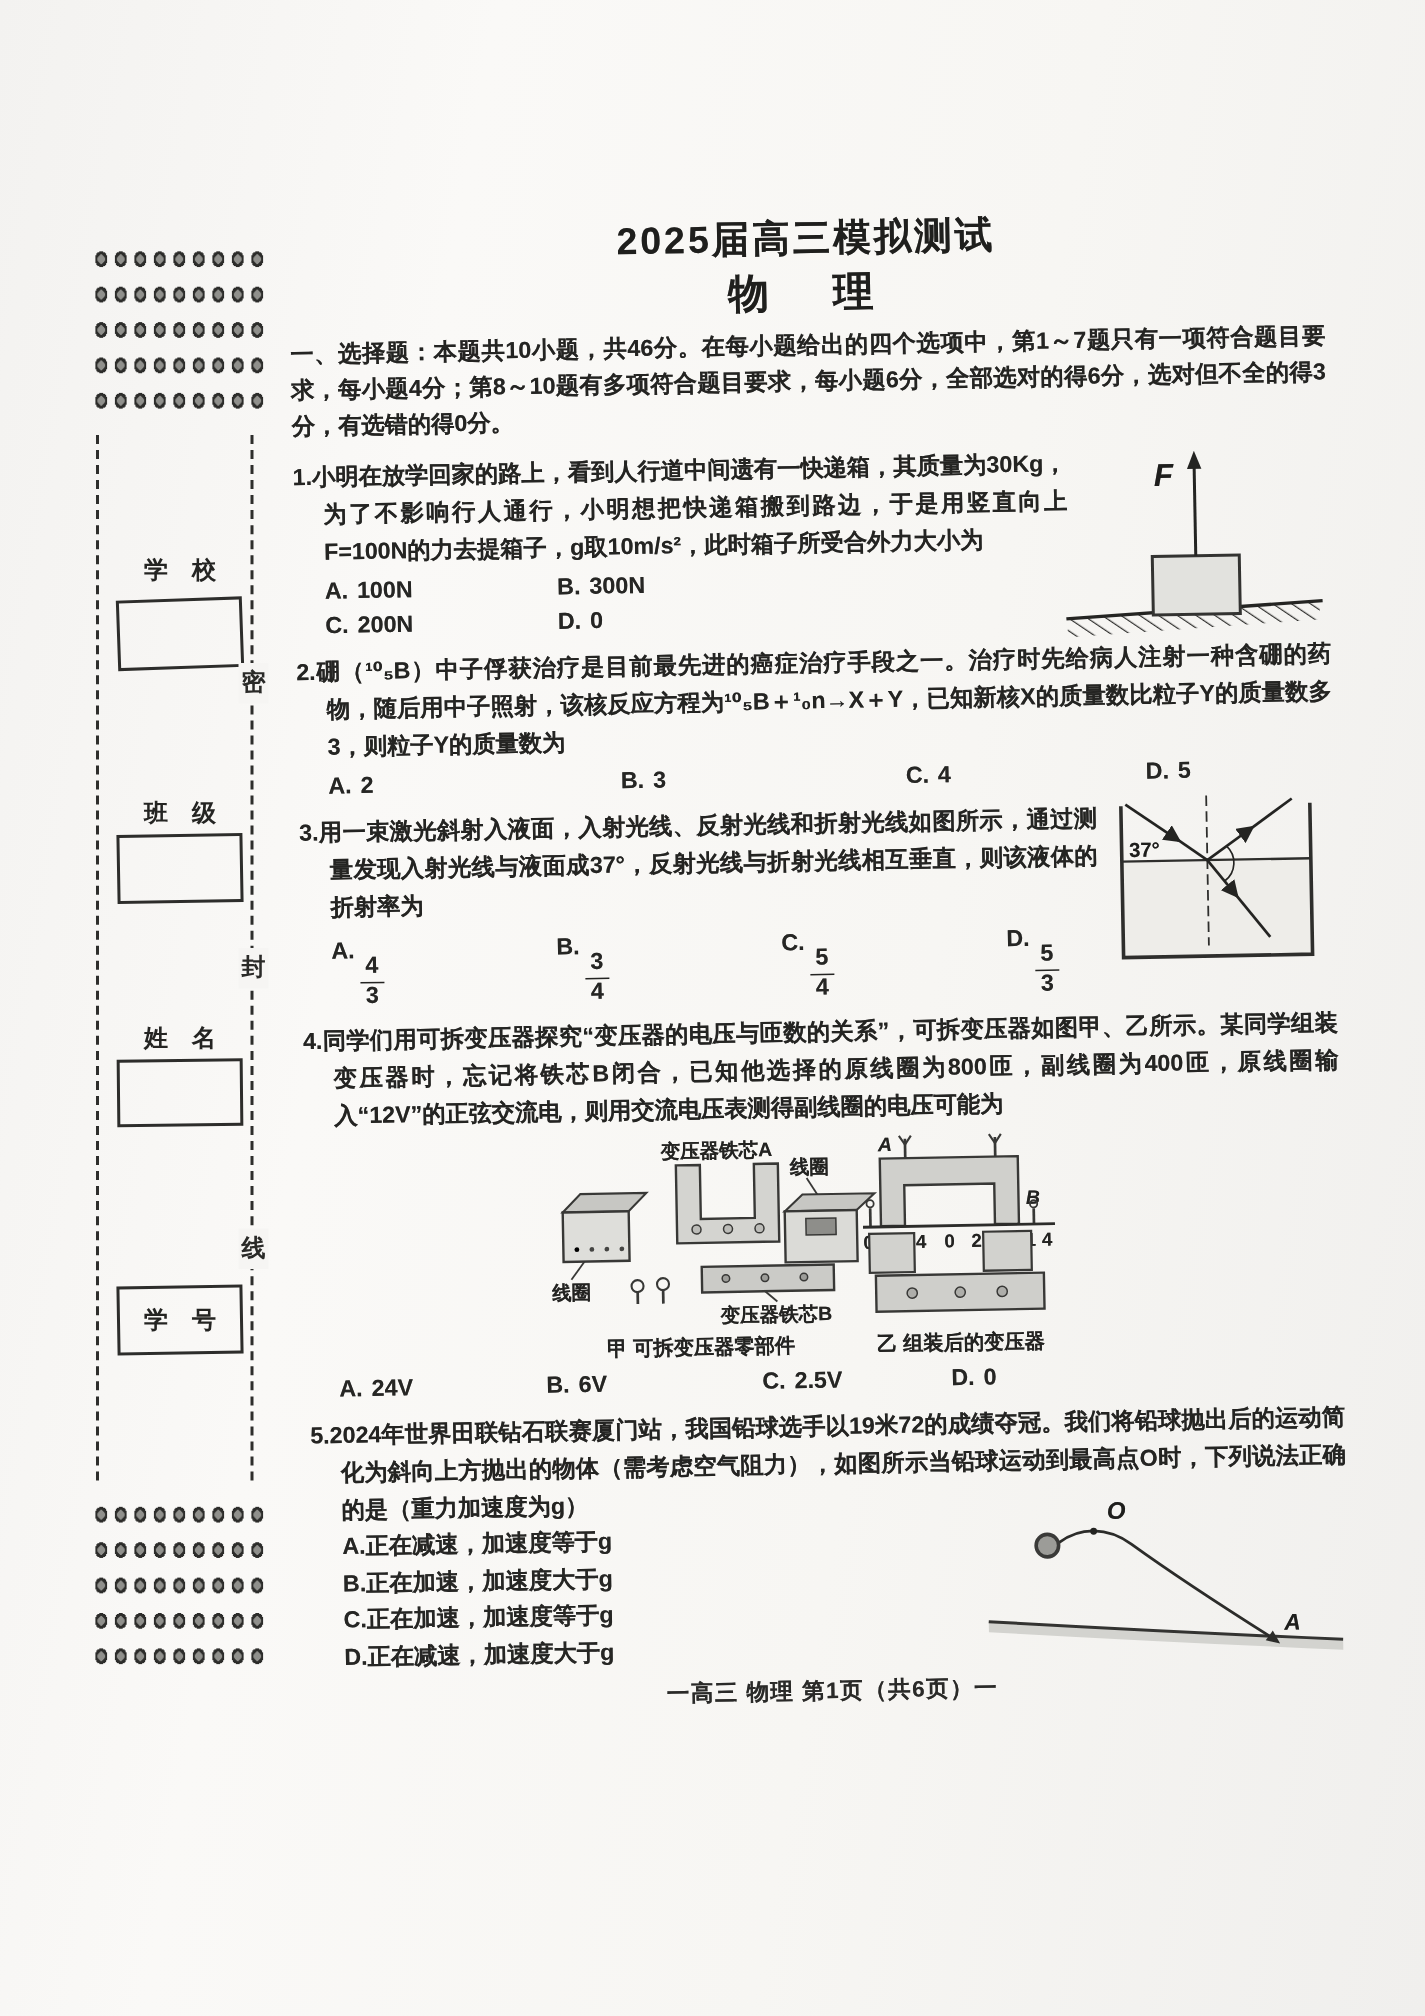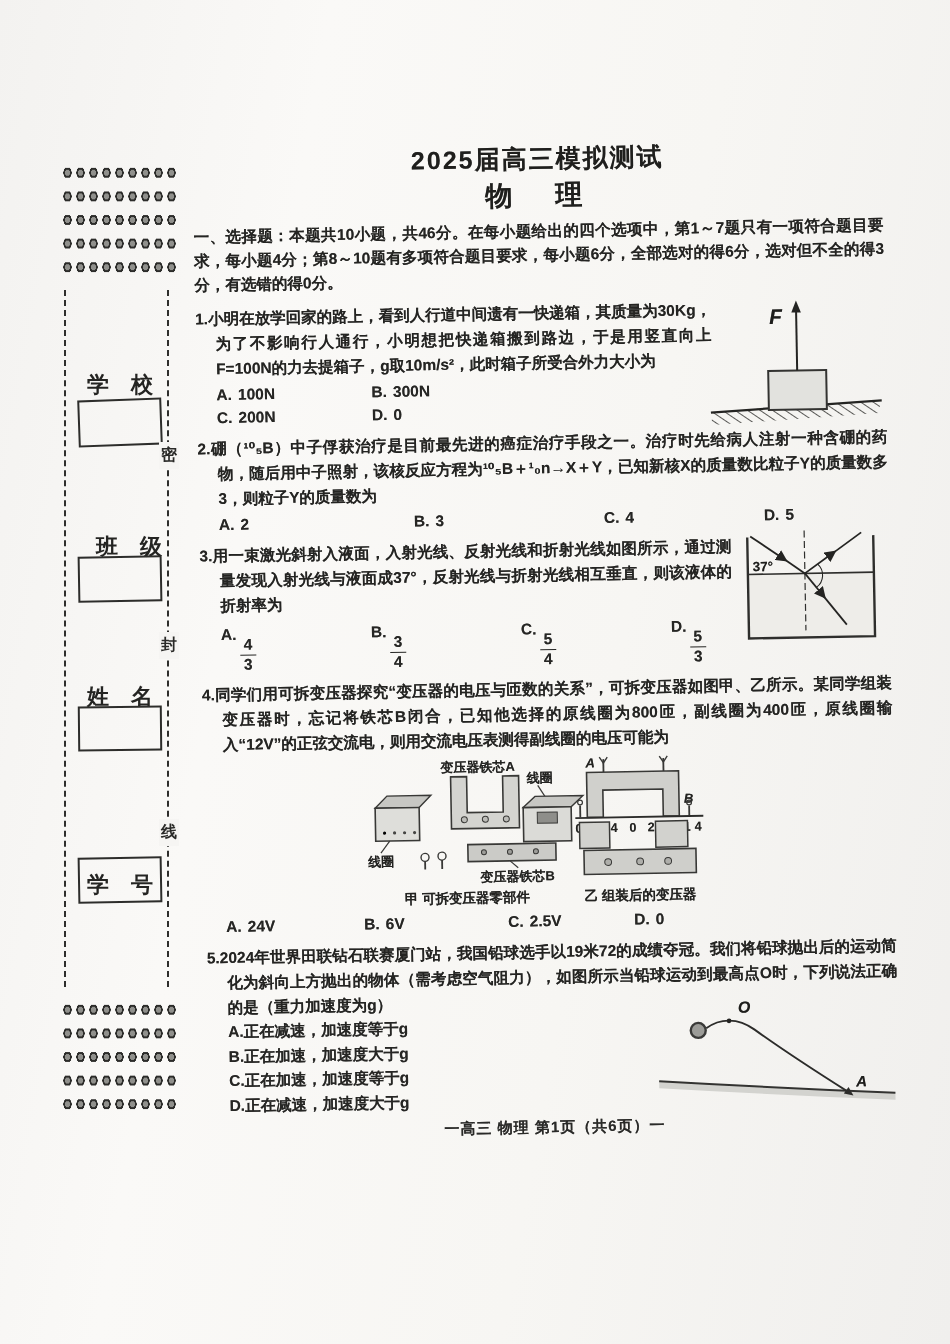--- a/index.html
+++ b/index.html
@@ -11,21 +11,21 @@
   }
   .page *{box-sizing:border-box;}
   
   .dots{
     position:absolute;width:118px;height:119px;
     background-image:radial-gradient(ellipse 4.6px 5.8px at 50% 50%,#90908c 0 52%,#2c2c2a 53% 90%,rgba(0,0,0,0) 91%);
     background-size:13px 23.6px;
   }
   .dashline{position:absolute;width:0;border-left:2.6px dashed #2e2e2c;height:697px;top:290px;}
   .sealchar{position:absolute;left:159px;width:20px;text-align:center;font-size:16px;font-weight:700;background:#f6f5f3;padding:3px 0;color:#2a2a28;}
-  .fieldlabel{position:absolute;left:78px;width:84px;text-align:center;font-size:22px;font-weight:700;color:#242422;}
+  .fieldlabel{position:absolute;left:78px;width:84px;text-align:center;font-size:16px;font-weight:700;color:#242422;}
   .fieldbox{position:absolute;left:78px;width:84px;height:47px;border:2.2px solid #2d2d2b;background:transparent;}
   
   .main{position:absolute;left:192px;top:148px;width:690px;transform:rotate(-1.05deg);transform-origin:30px 0;
         text-shadow:0 0 .4px rgba(20,20,20,.55);}
   h1.title{margin:0;text-align:center;font-size:25px;font-weight:700;letter-spacing:2px;color:#1f1f1d;}
   h2.subject{margin:2px 0 6px;text-align:center;font-size:27px;font-weight:700;letter-spacing:8px;color:#1f1f1d;}
   .intro{margin:4px 0 0;font-size:15.5px;line-height:24px;font-weight:700;text-align:justify;color:#242422;}
   .q{position:relative;margin-top:9px;}
   .stem{margin:0;font-size:15.5px;line-height:25px;font-weight:600;text-align:justify;padding-left:20px;text-indent:-20px;color:#242422;}
   .stem.narrow1{width:516px;}
@@ -53,21 +53,21 @@
   <aside>
     <div class="dots" style="left:61px;top:161px;"></div>
     <div class="dashline" style="left:64px;"></div>
     <div class="dashline" style="left:167px;"></div>
 
     <div class="fieldlabel" style="top:370px;">学　校</div>
     <div class="fieldbox" style="top:399px;transform:rotate(-2deg);"></div>
 
     <div class="sealchar" style="top:442px;">密</div>
 
-    <div class="fieldlabel" style="top:532px;text-align:right;">班　级</div>
+    <div class="fieldlabel" style="top:532px;">班　级</div>
     <div class="fieldbox" style="top:556px;height:46px;transform:rotate(-1deg);"></div>
 
     <div class="sealchar" style="top:632px;">封</div>
 
     <div class="fieldlabel" style="top:682px;">姓　名</div>
     <div class="fieldbox" style="top:706px;height:45px;transform:rotate(-0.6deg);"></div>
 
     <div class="sealchar" style="top:819px;">线</div>
 
     <div class="fieldlabel" style="top:870px;">学　号</div>

